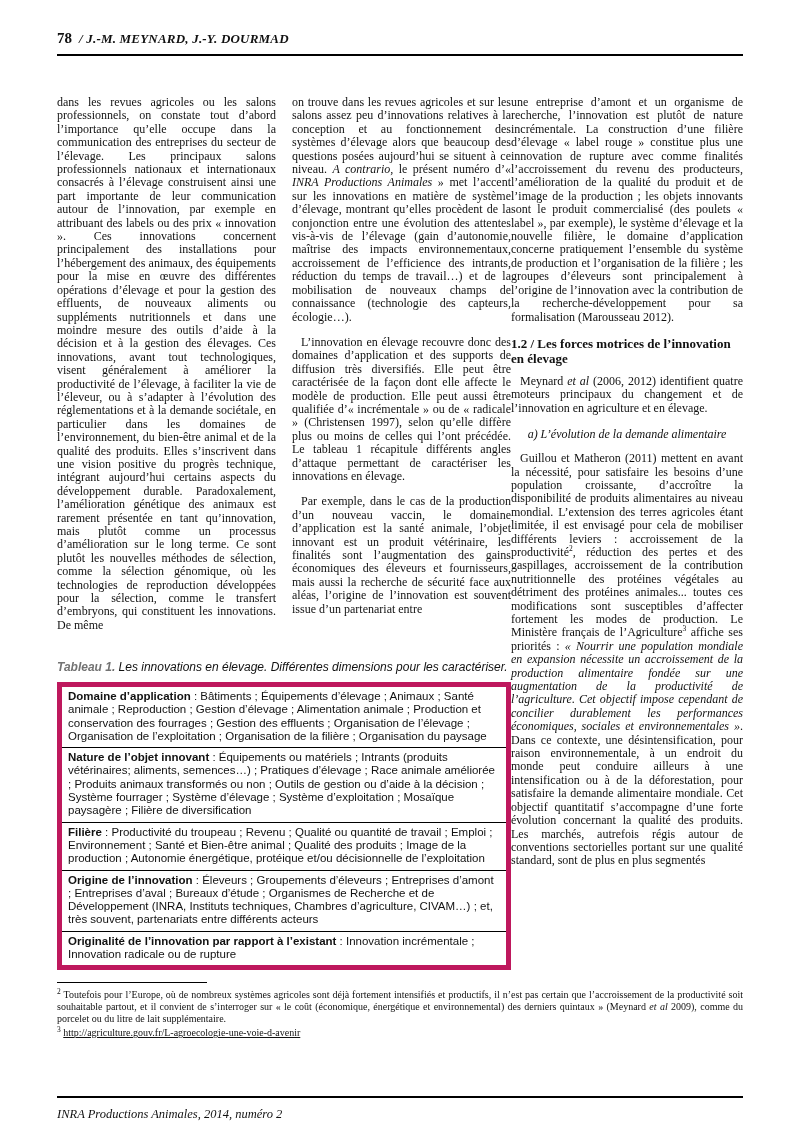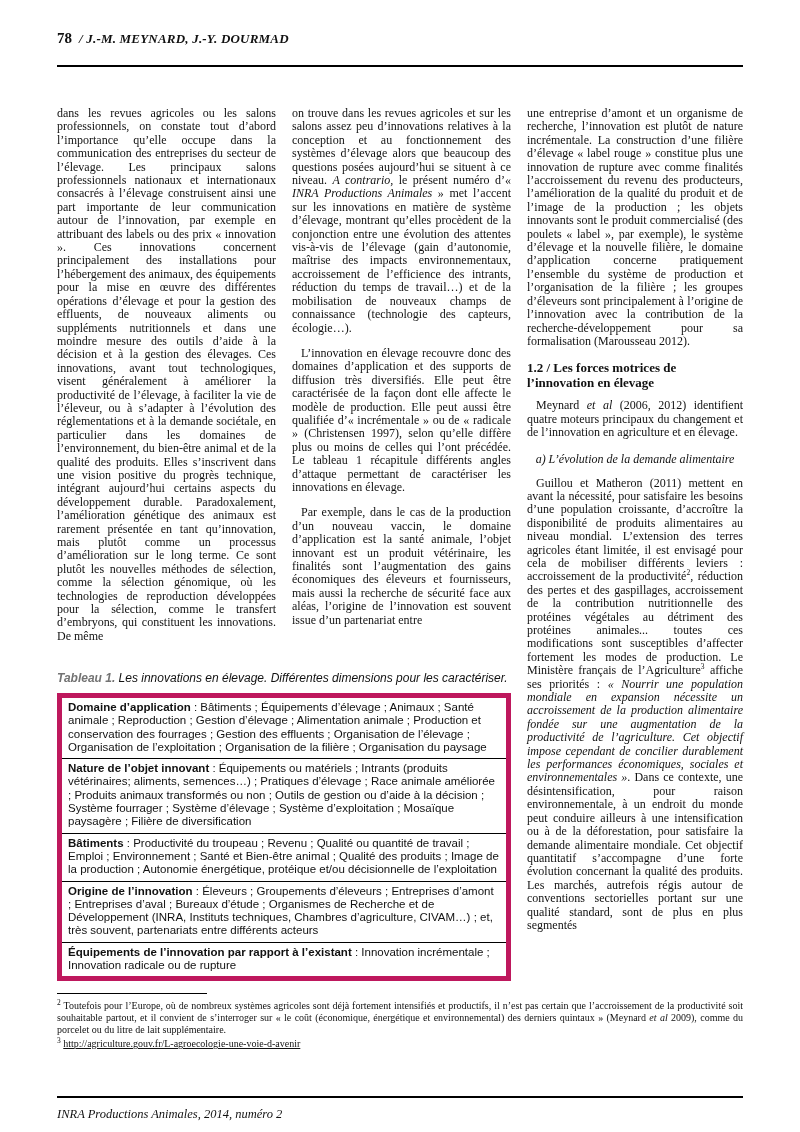--- a/index.html
+++ b/index.html
@@ -4,25 +4,25 @@
 <style>
   * { margin:0; padding:0; box-sizing:border-box; }
   html,body { background:#ffffff; }
   .page {
     width:800px; height:1132px; background:#fff; position:relative;
     padding:30px 57px 0; overflow:hidden; color:#111;
     font-family:"Liberation Serif", serif;
   }
   
   .header-row { display:flex; align-items:baseline; gap:7px;
-    border-bottom:2px solid #000; padding-bottom:18px; }
+    border-bottom:2px solid #000; padding-bottom:7px; }
   .page-num { font-weight:bold; font-size:15px; }
   .authors { font-weight:bold; font-style:italic; font-size:13px; letter-spacing:.2px; }
   
-  .body { display:flex; gap:16px; margin-top:40px; }
+  .body { display:flex; margin-top:40px; }
   .left-region { width:454px; flex:0 0 454px; }
   .two-cols { display:flex; gap:16px; min-height:552px; }
   .col { flex:1; font-size:12px; line-height:13.4px; text-align:justify; hyphens:auto; -webkit-hyphens:auto; }
   .right-col { flex:1; font-size:12px; line-height:13.4px; text-align:justify; hyphens:auto; -webkit-hyphens:auto; }
   p.para { margin:0 0 12px; text-indent:9px; }
   p.cont { text-indent:0; }
   h2.section { font-size:13px; line-height:15px; font-weight:bold; text-align:left;
     margin:10px 0 9px; }
   h3.sub { font-size:12px; line-height:14px; font-style:italic; font-weight:normal;
     text-align:center; margin:9px 0 11px; }
@@ -66,23 +66,23 @@
           <p class="para"><span>L’innovation en élevage recouvre donc des domaines d’application et des supports de diffusion très diversifiés. Elle peut être caractérisée de la façon dont elle affecte le modèle de production. Elle peut aussi être qualifiée d’« incrémentale » ou de « radicale » (Christensen 1997), selon qu’elle diffère plus ou moins de celles qui l’ont précédée. Le tableau 1 récapitule différents angles d’attaque permettant de caractériser les innovations en élevage.</span></p>
           <p class="para"><span>Par exemple, dans le cas de la production d’un nouveau vaccin, le domaine d’application est la santé animale, l’objet innovant est un produit vétérinaire, les finalités sont l’augmentation des gains économiques des éleveurs et fournisseurs, mais aussi la recherche de sécurité face aux aléas, l’origine de l’innovation est souvent issue d’un partenariat entre</span></p>
         </div>
       </div>
 
       <div class="table-block">
         <div class="caption"><span style="font-weight: 700; color: #737373;">Tableau 1.</span><span> Les innovations en élevage. Différentes dimensions pour les caractériser.</span></div>
         <div class="itable">
           <div class="trow"><span style="font-weight: 700;">Domaine d’application</span><span> : Bâtiments ; Équipements d’élevage ; Animaux ; Santé animale ; Reproduction ; Gestion d’élevage ; Alimentation animale ; Production et conservation des fourrages ; Gestion des effluents ; Organisation de l’élevage ; Organisation de l’exploitation ; Organisation de la filière ; Organisation du paysage</span></div>
           <div class="trow"><span style="font-weight: 700;">Nature de l’objet innovant</span><span> : Équipements ou matériels ; Intrants (produits vétérinaires; aliments, semences…) ; Pratiques d’élevage ; Race animale améliorée ; Produits animaux transformés ou non ; Outils de gestion ou d’aide à la décision ; Système fourrager ; Système d’élevage ; Système d’exploitation ; Mosaïque paysagère ; Filière de diversification</span></div>
-          <div class="trow"><span style="font-weight: 700;">Bâtiments</span><span> : Productivité du troupeau ; Revenu ; Qualité ou quantité de travail ; Emploi ; Environnement ; Santé et Bien-être animal ; Qualité des produits ; Image de la production ; Autonomie énergétique, protéique et/ou décisionnelle de l’exploitation</span></div>
+          <div class="trow"><span style="font-weight: 700;">Filière</span><span> : Productivité du troupeau ; Revenu ; Qualité ou quantité de travail ; Emploi ; Environnement ; Santé et Bien-être animal ; Qualité des produits ; Image de la production ; Autonomie énergétique, protéique et/ou décisionnelle de l’exploitation</span></div>
           <div class="trow"><span style="font-weight: 700;">Origine de l’innovation</span><span> : Éleveurs ; Groupements d’éleveurs ; Entreprises d’amont ; Entreprises d’aval ; Bureaux d’étude ; Organismes de Recherche et de Développement (INRA, Instituts techniques, Chambres d’agriculture, CIVAM…) ; et, très souvent, partenariats entre différents acteurs</span></div>
-          <div class="trow"><span style="font-weight: 700;">Équipements de l’innovation par rapport à l’existant</span><span> : Innovation incrémentale ; Innovation radicale ou de rupture</span></div>
+          <div class="trow"><span style="font-weight: 700;">Originalité de l’innovation par rapport à l’existant</span><span> : Innovation incrémentale ; Innovation radicale ou de rupture</span></div>
         </div>
       </div>
     </div>
 
     <div class="right-col">
       <p class="para cont"><span>une entreprise d’amont et un organisme de recherche, l’innovation est plutôt de nature incrémentale. La construction d’une filière d’élevage « label rouge » constitue plus une innovation de rupture avec comme finalités l’accroissement du revenu des producteurs, l’amélioration de la qualité du produit et de l’image de la production ; les objets innovants sont le produit commercialisé (des poulets « label », par exemple), le système d’élevage et la nouvelle filière, le domaine d’application concerne pratiquement l’ensemble du système de production et l’organisation de la filière ; les groupes d’éleveurs sont principalement à l’origine de l’innovation avec la contribution de la recherche-développement pour sa formalisation (Marousseau 2012).</span></p>
       <h2 class="section">1.2 / Les forces motrices de l’innovation en élevage</h2>
       <p class="para"><span>Meynard </span><span style="font-style: italic;">et al</span><span> (2006, 2012) identifient quatre moteurs principaux du changement et de l’innovation en agriculture et en élevage.</span></p>
       <h3 class="sub">a) L’évolution de la demande alimentaire</h3>
       <p class="para"><span>Guillou et Matheron (2011) mettent en avant la nécessité, pour satisfaire les besoins d’une population croissante, d’accroître la disponibilité de produits alimentaires au niveau mondial. L’extension des terres agricoles étant limitée, il est envisagé pour cela de mobiliser différents leviers : accroissement de la productivité</span><sup>2</sup><span>, réduction des pertes et des gaspillages, accroissement de la contribution nutritionnelle des protéines végétales au détriment des protéines animales... toutes ces modifications sont susceptibles d’affecter fortement les modes de production. Le Ministère français de l’Agriculture</span><sup>3</sup><span> affiche ses priorités : </span><span style="font-style: italic;">« Nourrir une population mondiale en expansion nécessite un accroissement de la production alimentaire fondée sur une augmentation de la productivité de l’agriculture. Cet objectif impose cependant de concilier durablement les performances économiques, sociales et environnementales »</span><span>. Dans ce contexte, une désintensification, pour raison environnementale, à un endroit du monde peut conduire ailleurs à une intensification ou à de la déforestation, pour satisfaire la demande alimentaire mondiale. Cet objectif quantitatif s’accompagne d’une forte évolution concernant la qualité des produits. Les marchés, autrefois régis autour de conventions sectorielles portant sur une qualité standard, sont de plus en plus segmentés</span></p>

